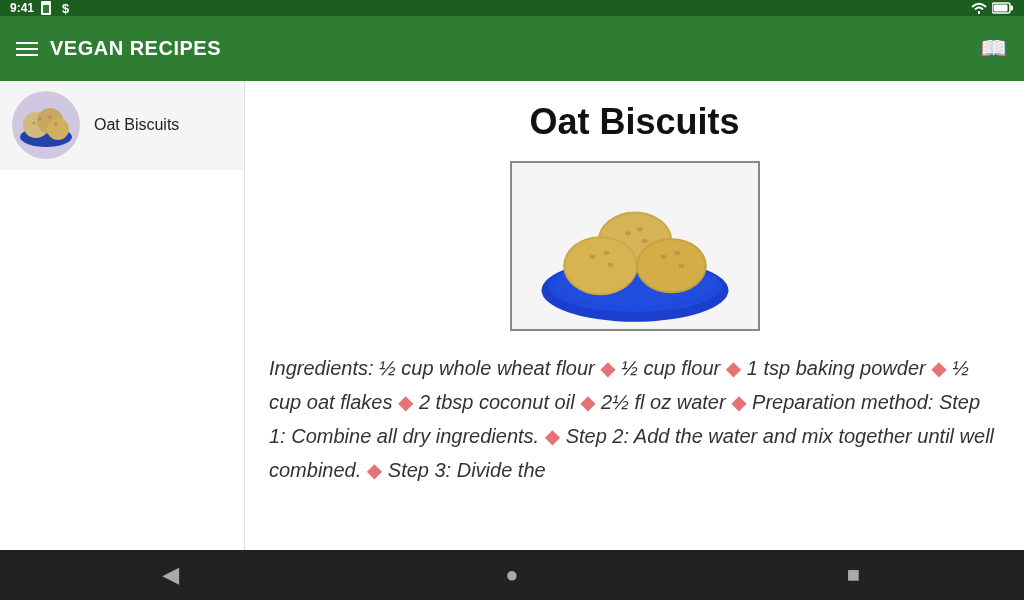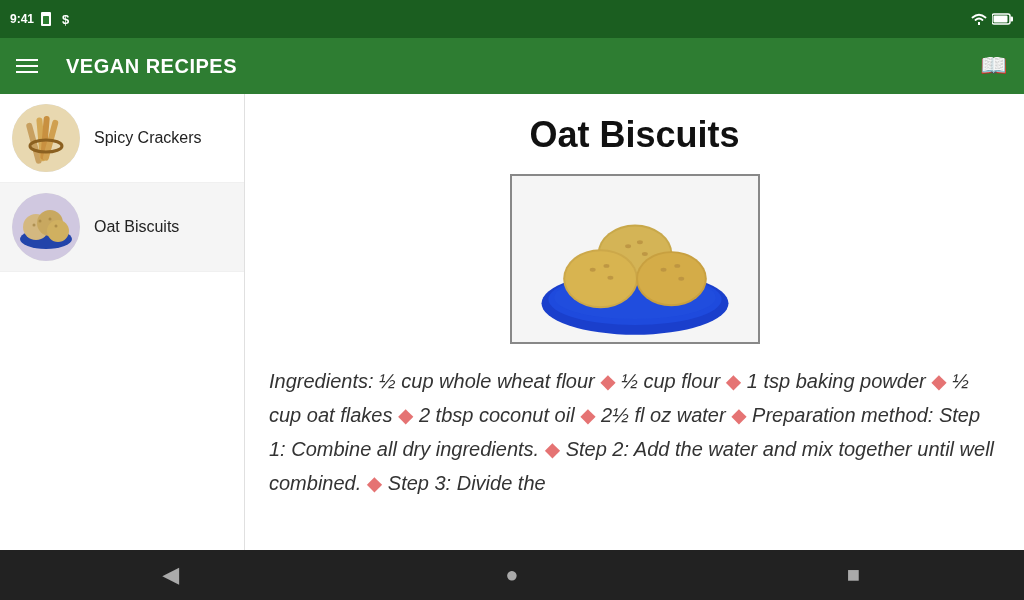--- a/index.html
+++ b/index.html
@@ -2,40 +2,40 @@
 <html><head>
   <meta charset="utf-8">
   <style>
     * { margin: 0; padding: 0; box-sizing: border-box; }
     body { width: 1024px; height: 600px; overflow: hidden; font-family: sans-serif; background: #fff; display: flex; flex-direction: column; }
 
     
     .status-bar {
       background: #1b5e20;
       color: white;
-      height: 38px;
+      height: 16px;
       display: flex;
       align-items: center;
       justify-content: space-between;
       padding: 0 10px;
       font-size: 12px;
       font-weight: bold;
     }
     .status-left { display: flex; align-items: center; gap: 6px; }
     .status-right { display: flex; align-items: center; gap: 4px; }
 
     
     .app-bar {
       background: #2e7d32;
       color: white;
-      height: 56px;
+      height: 65px;
       display: flex;
       align-items: center;
       padding: 5px 16px;
-      gap: 28px;
+      gap: 12px;
     }
     .app-bar-title {
       font-size: 20px;
       font-weight: bold;
       letter-spacing: 0.5px;
       flex: 1;
     }
     .hamburger-icon { cursor: pointer; display: flex; flex-direction: column; gap: 4px; }
     .hamburger-icon span { display: block; width: 22px; height: 2px; background: white; }
     .book-icon { font-size: 22px; cursor: pointer; }
@@ -169,36 +169,20 @@
       <span></span>
   </div>
   <span class="app-bar-title">VEGAN RECIPES</span>
   <span class="book-icon">📖</span>
 </div>
 
 <div class="main-content">
 
   <div class="sidebar">
 
-    <div class="sidebar-item">
-      <div class="sidebar-thumb">
-
-        <svg viewBox="0 0 68 68" xmlns="http://www.w3.org/2000/svg">
-          <circle cx="34" cy="34" r="34" fill="#e8d8b0"></circle>
-
-          <rect x="18" y="15" width="6" height="42" rx="3" fill="#c8a060" transform="rotate(-15 34 34)"></rect>
-          <rect x="26" y="13" width="6" height="44" rx="3" fill="#d4a855" transform="rotate(-5 34 34)"></rect>
-          <rect x="30" y="12" width="6" height="44" rx="3" fill="#c89040" transform="rotate(5 34 34)"></rect>
-          <rect x="36" y="14" width="6" height="42" rx="3" fill="#d0a050" transform="rotate(15 34 34)"></rect>
-
-          <ellipse cx="34" cy="42" rx="16" ry="6" fill="none" stroke="#8b6020" stroke-width="3"></ellipse>
-        </svg>
-      </div>
-      <span class="sidebar-label">Spicy Crackers</span>
-    </div>
 
 
     <div class="sidebar-item active">
       <div class="sidebar-thumb">
         <svg viewBox="0 0 68 68" xmlns="http://www.w3.org/2000/svg">
           <circle cx="34" cy="34" r="34" fill="#d0c8e0"></circle>
 
           <ellipse cx="34" cy="46" rx="26" ry="10" fill="#2244aa"></ellipse>
 
           <circle cx="24" cy="34" r="13" fill="#d4b880"></circle>

